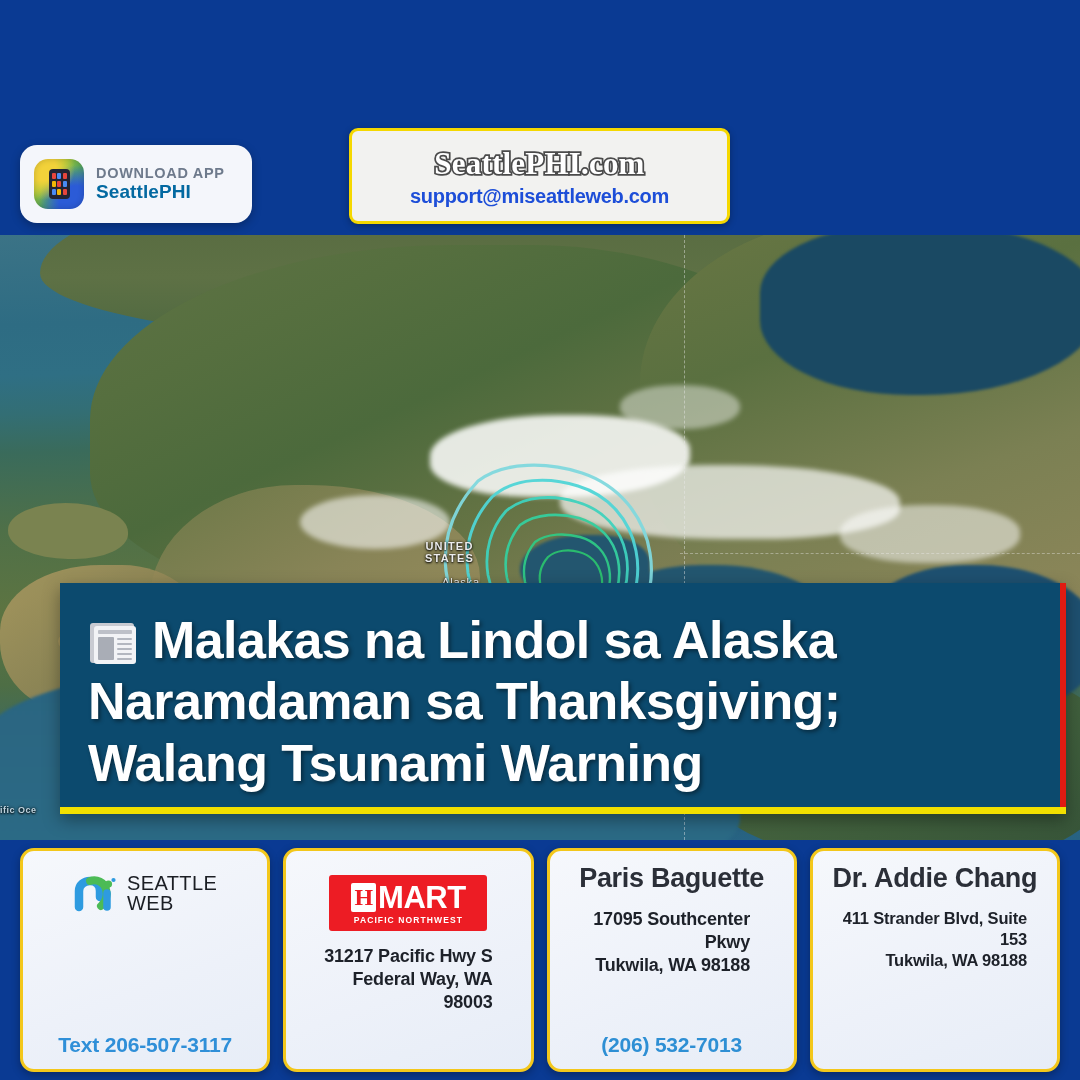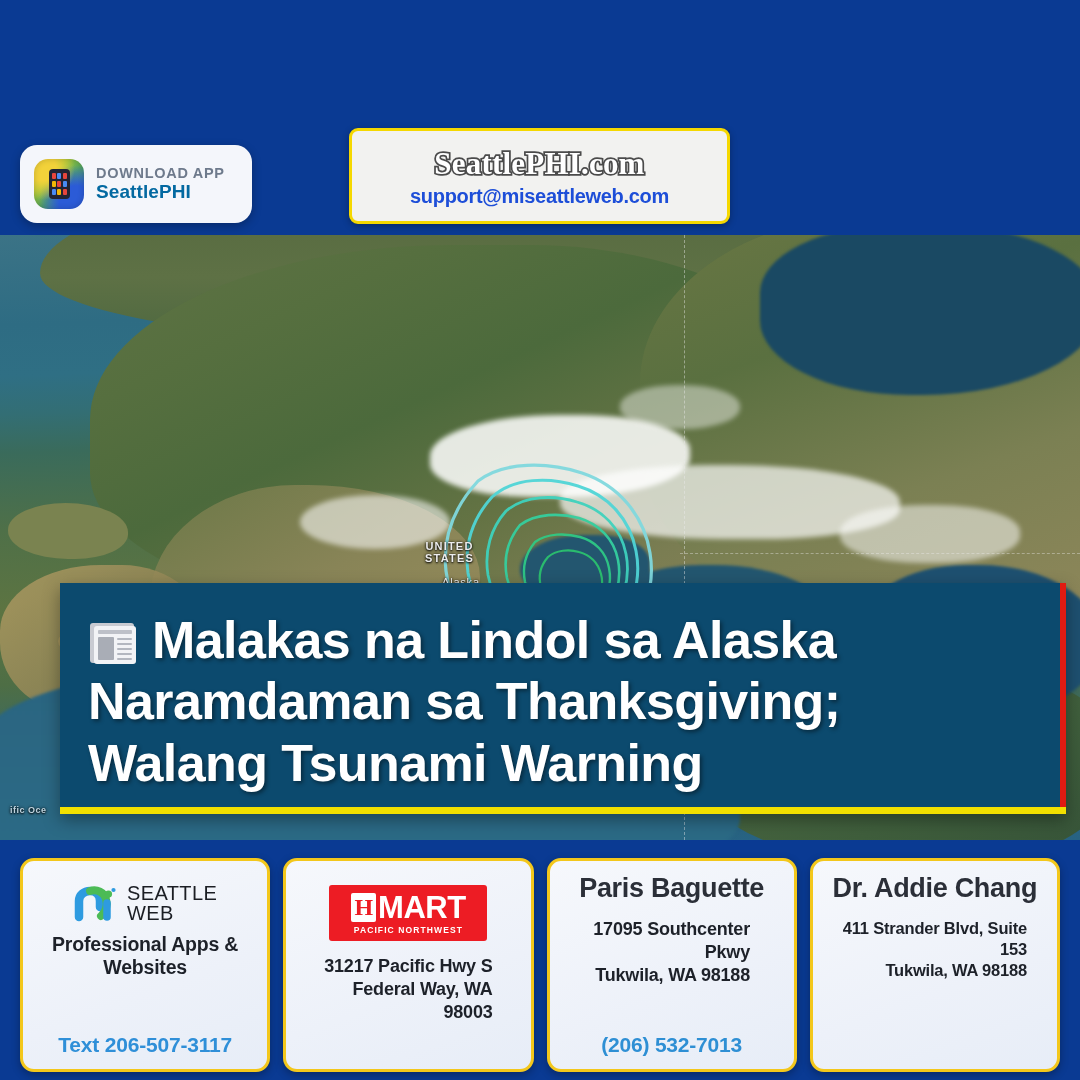--- a/index.html
+++ b/index.html
@@ -194,21 +194,21 @@
     font-weight: 600;
     letter-spacing: 1.2px;
     white-space: pre-line;
     text-align: center;
     pointer-events: none;
   }
   .lbl-us { left: 425px; top: 305px; font-size: 11px; }
   .lbl-ak { left: 442px; top: 341px; font-size: 11px; letter-spacing: .8px; font-weight: 500; }
   .lbl-yukon { left: 768px; top: 371px; font-size: 11px; letter-spacing: .8px; font-weight: 500; }
   .lbl-sea { left: 235px; top: 370px; font-size: 9.5px; color:#C9DCE6; letter-spacing:.5px; line-height:1.25;}
-  .lbl-sea2 { left: 10px; top: 570px; font-size: 9px; color:#BFD4DF; letter-spacing:.5px; }
+  .lbl-sea2 { left: 0px; top: 570px; font-size: 9px; color:#BFD4DF; letter-spacing:.5px; }
 
   
   .contours { position: absolute; left: 360px; top: 150px; width: 360px; height: 340px; }
   .epicenter {
     position: absolute; left: 486px; top: 480px;
     width: 9px; height: 9px; border-radius: 50%;
     background: #F08A1E;
     box-shadow: 0 0 3px rgba(0,0,0,.6);
   }
 
@@ -263,21 +263,21 @@
   .news-emoji .lines { flex: 1; display: flex; flex-direction: column; gap: 2.5px; padding-top: 1px; }
   .news-emoji .lines span { display:block; height: 2.5px; background: #B3B7C0; border-radius: 1px; }
 
   
   .cards {
     position: absolute;
     left: 0; bottom: 0; width: 1080px; height: 240px;
     background: #0A3A93;
     display: flex;
     gap: 13px;
-    padding: 18px 20px 8px 20px;
+    padding: 8px 20px 8px 20px;
     align-items: stretch;
     z-index: 9;
   }
   .card {
     flex: 1 1 0;
     background: linear-gradient(160deg, #F6F8FC 0%, #EDF1F9 60%, #E7EDF7 100%);
     border: 3px solid #F3C71B;
     border-radius: 14px;
     padding: 12px 10px;
     display: flex;
@@ -459,21 +459,20 @@
             <path d="M34 34 L34 20" stroke="#2E9BE0" stroke-width="7.5" stroke-linecap="round"></path>
             <circle cx="35.5" cy="11" r="3.6" fill="#4CBB56"></circle>
             <circle cx="40.5" cy="7" r="2.1" fill="#2E9BE0"></circle>
           </svg>
         </span>
         <span class="miweb-words">
           <span>SEATTLE</span><br>
           <span>WEB</span>
         </span>
       </div>
-      <div class="card-tagline">Professional Apps &amp; Websites</div>
       <div class="card-phone">Text 206-507-3117</div>
     </div>
 
     <div class="card">
       <div class="hmart-logo">
         <div class="hmart-top">
           <span class="hmart-h">H</span>
             <span>MART</span>
         </div>
         <div class="hmart-sub">PACIFIC NORTHWEST</div>

